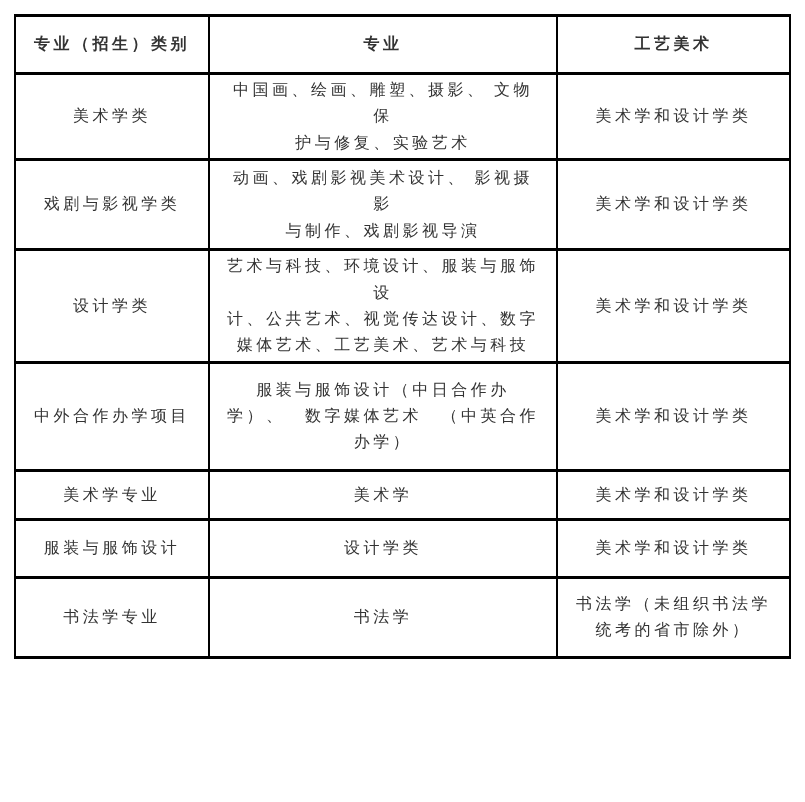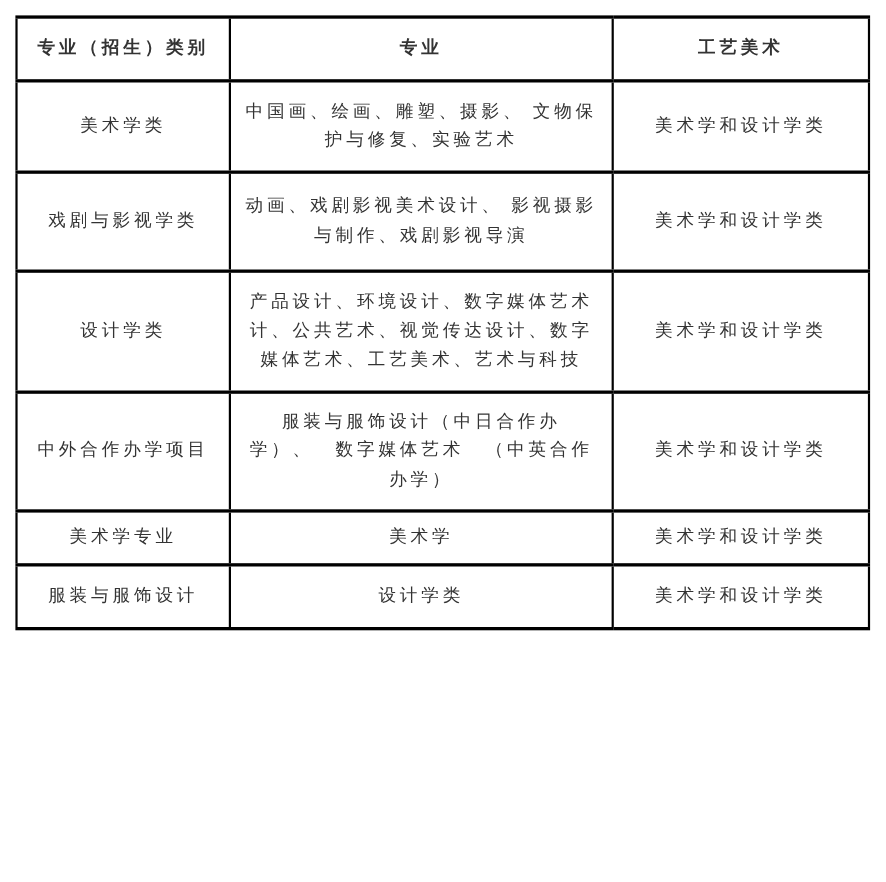--- a/index.html
+++ b/index.html
@@ -27,21 +27,21 @@
     border-right: 2px solid #000000;
     border-top: 3px solid #000000;
     border-bottom: 3px solid #000000;
     color: #333333;
     font-size: 16px;
     letter-spacing: 3.5px;
     line-height: 1.65;
     text-align: center;
     vertical-align: middle;
     white-space: pre-line;
-    padding: 2px 4px;
+    padding: 2px 16px;
     overflow: hidden;
     font-weight: normal;
   }
   table.majors-table th {
     font-weight: bold;
   }
   td.align-left {
     text-align: left;
     padding-left: 24px;
   }
@@ -69,21 +69,21 @@
       <td>美术学和设计学类</td>
     </tr>
     <tr style="height:90px">
       <td>戏剧与影视学类</td>
       <td>动画、戏剧影视美术设计、 影视摄影
 与制作、戏剧影视导演</td>
       <td>美术学和设计学类</td>
     </tr>
     <tr style="height:110px">
       <td>设计学类</td>
-      <td>产品设计、环境设计、数字媒体艺术
+      <td>艺术与科技、环境设计、服装与服饰设
 计、公共艺术、视觉传达设计、数字
 媒体艺术、工艺美术、艺术与科技</td>
       <td>美术学和设计学类</td>
     </tr>
     <tr style="height:108px">
       <td>中外合作办学项目</td>
       <td class="align-left">服装与服饰设计（中日合作办
 学）、　数字媒体艺术　（中英合作
 办学）</td>
       <td>美术学和设计学类</td>
@@ -91,15 +91,21 @@
     <tr style="height:49px">
       <td>美术学专业</td>
       <td>美术学</td>
       <td>美术学和设计学类</td>
     </tr>
     <tr style="height:58px">
       <td>服装与服饰设计</td>
       <td>设计学类</td>
       <td>美术学和设计学类</td>
     </tr>
+    <tr style="height:80px">
+      <td>书法学专业</td>
+      <td>书法学</td>
+      <td>书法学（未组织书法学
+统考的省市除外）</td>
+    </tr>
   </tbody>
     </table>
 </div>
 
 </body></html>

